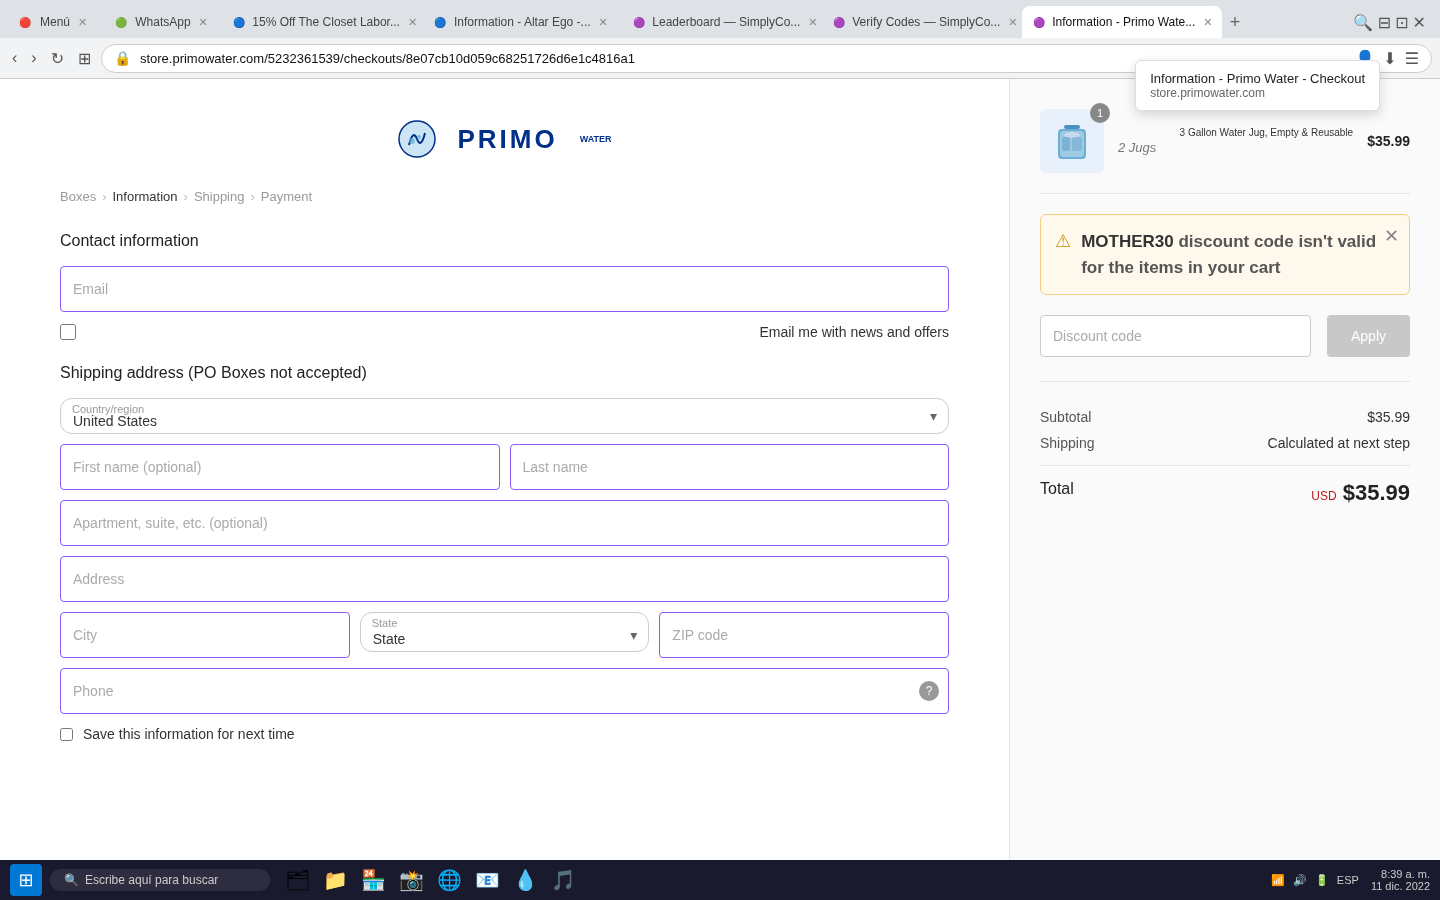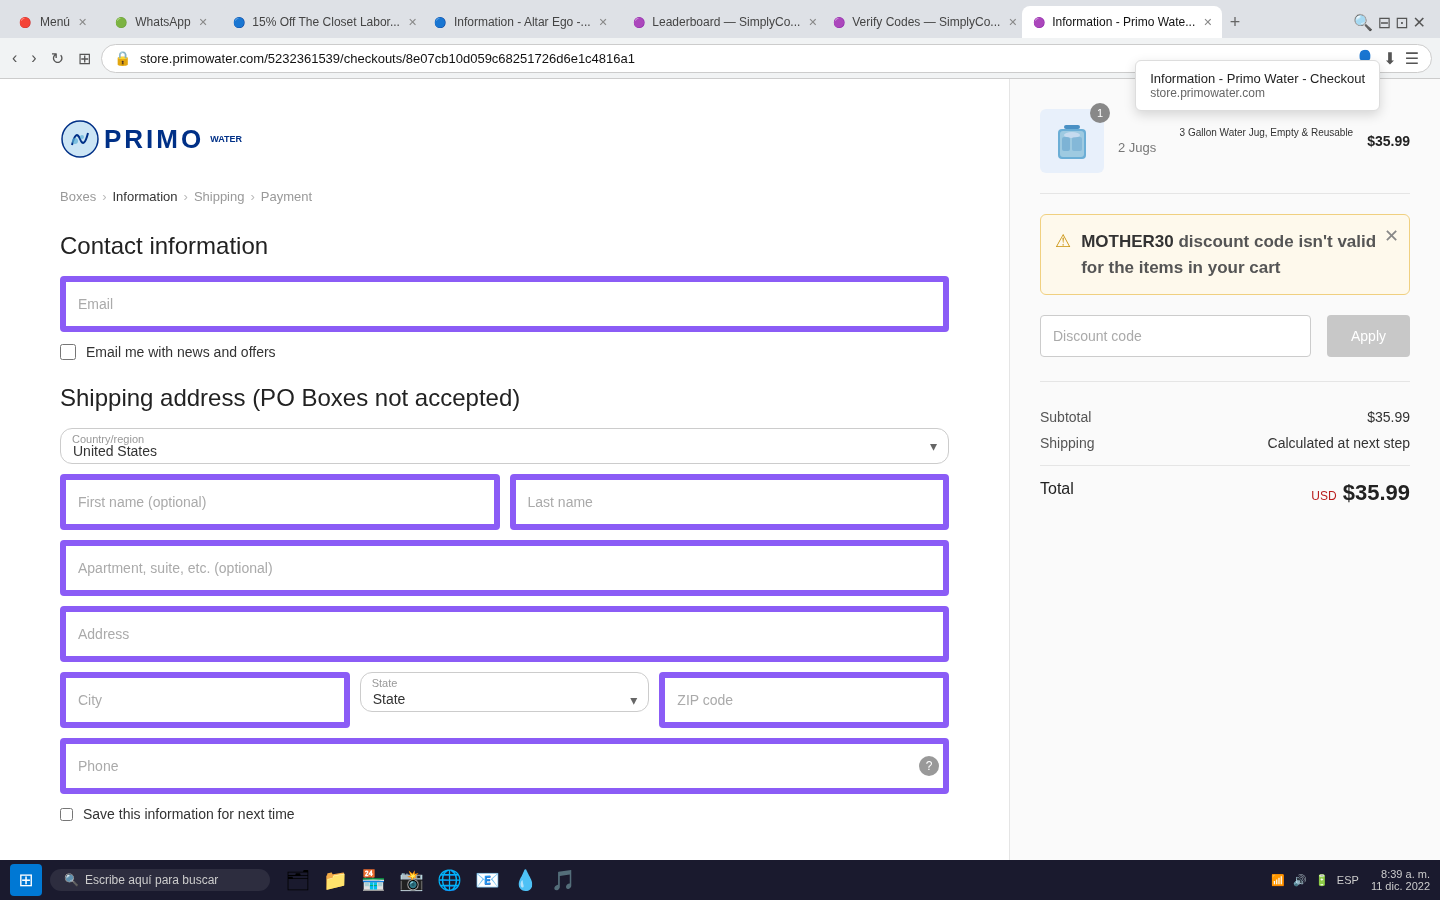--- a/index.html
+++ b/index.html
@@ -40,37 +40,37 @@
     .tooltip-popup .tp-title { font-size: 13px; font-weight: 500; color: #222; }
     .tooltip-popup .tp-url { font-size: 12px; color: #666; }
 
     
     .page-layout { display: flex; min-height: calc(900px - 80px); }
     .left-panel { flex: 1; padding: 40px 60px; border-right: 1px solid #e5e5e5; }
     .right-panel { width: 430px; padding: 30px 30px; background: #fafafa; }
 
     
     .logo-area { margin-bottom: 30px; }
-    .logo-container { display: flex; align-items: center; gap: 4px; }
+    .logo-container { display: flex; align-items: center; gap: 20px; justify-content: center; }
     .logo-icon { width: 40px; height: 40px; }
 
     
     .breadcrumb { display: flex; align-items: center; gap: 6px; margin-bottom: 28px; font-size: 13px; color: #999; }
     .breadcrumb a { color: #999; text-decoration: none; }
     .breadcrumb .active { color: #333; }
     .breadcrumb .sep { color: #bbb; }
 
     
-    .section-title { font-size: 24px; font-weight: 400; color: #222; margin-bottom: 16px; }
+    .section-title { font-size: 16px; font-weight: 400; color: #222; margin-bottom: 16px; }
     .form-section { margin-bottom: 24px; }
 
-    .input-field { width: 100%; border: 6px solid #8b5cf6; border-radius: 4px; padding: 14px 12px; font-size: 14px; color: #333; outline: none; background: #fff; }
+    .input-field { width: 100%; border: 1px solid #8b5cf6; border-radius: 4px; padding: 14px 12px; font-size: 14px; color: #333; outline: none; background: #fff; }
     .input-field::placeholder { color: #aaa; }
 
-    .checkbox-row { display: flex; align-items: center; gap: 10px; margin-top: 12px; font-size: 14px; color: #333; }
+    .checkbox-row { display: flex; align-items: center; gap: 10px; margin-top: 12px; font-size: 14px; color: #333; justify-content: space-between; }
     .checkbox-row input[type="checkbox"] { width: 16px; height: 16px; }
 
     .two-col { display: grid; grid-template-columns: 1fr 1fr; gap: 10px; margin-bottom: 10px; }
     .form-row { margin-bottom: 10px; }
 
     .select-wrapper { position: relative; }
     .select-wrapper select { width: 100%; appearance: none; border: 1px solid #ccc; border-radius: 12px; padding: 14px 36px 4px 12px; font-size: 14px; color: #333; background: #fff; cursor: pointer; outline: none; }
     .select-label { position: absolute; top: 5px; left: 12px; font-size: 11px; color: #999; pointer-events: none; }
     .select-arrow { position: absolute; right: 12px; top: 50%; transform: translateY(-50%); pointer-events: none; color: #666; }
 
@@ -81,21 +81,21 @@
     .phone-help { position: absolute; right: 10px; top: 50%; transform: translateY(-50%); width: 20px; height: 20px; border-radius: 50%; background: #999; color: #fff; display: flex; align-items: center; justify-content: center; font-size: 12px; cursor: pointer; }
 
     .save-checkbox { display: flex; align-items: center; gap: 10px; margin-top: 12px; font-size: 14px; color: #333; }
 
     
     .product-row { display: flex; align-items: center; gap: 14px; margin-bottom: 20px; padding-bottom: 20px; border-bottom: 1px solid #e5e5e5; }
     .product-img { position: relative; width: 64px; height: 64px; background: #e8f0fb; border-radius: 6px; display: flex; align-items: center; justify-content: center; }
     .product-badge { position: absolute; top: -6px; right: -6px; background: #888; color: #fff; border-radius: 50%; width: 20px; height: 20px; font-size: 11px; display: flex; align-items: center; justify-content: center; }
     .product-info { flex: 1; }
     .product-name { font-size: 10px; color: #333; font-weight: 500; text-align: right; }
-    .product-sub { font-size: 13px; color: #777; margin-top: 2px; }
+    .product-sub { font-size: 13px; color: #777; margin-top: 2px; font-style: italic; }
     .product-price { font-size: 14px; font-weight: 600; color: #222; }
 
     .alert-box { background: #fef9ec; border: 1px solid #f0d080; border-radius: 6px; padding: 14px; display: flex; align-items: flex-start; gap: 10px; margin-bottom: 20px; position: relative; }
     .alert-icon { color: #c9910a; font-size: 18px; flex-shrink: 0; margin-top: 1px; }
     .alert-text { font-size: 17px; color: #555; line-height: 1.5; font-weight: bold; }
     .alert-text strong { color: #333; }
     .alert-close { position: absolute; right: 10px; top: 10px; background: none; border: none; font-size: 18px; color: #888; cursor: pointer; }
 
     .discount-row { display: flex; gap: 16px; margin-bottom: 24px; }
     .discount-input { flex: 1; border: 1px solid #ccc; border-radius: 4px; padding: 12px; font-size: 14px; color: #333; outline: none; background: #fff; }

